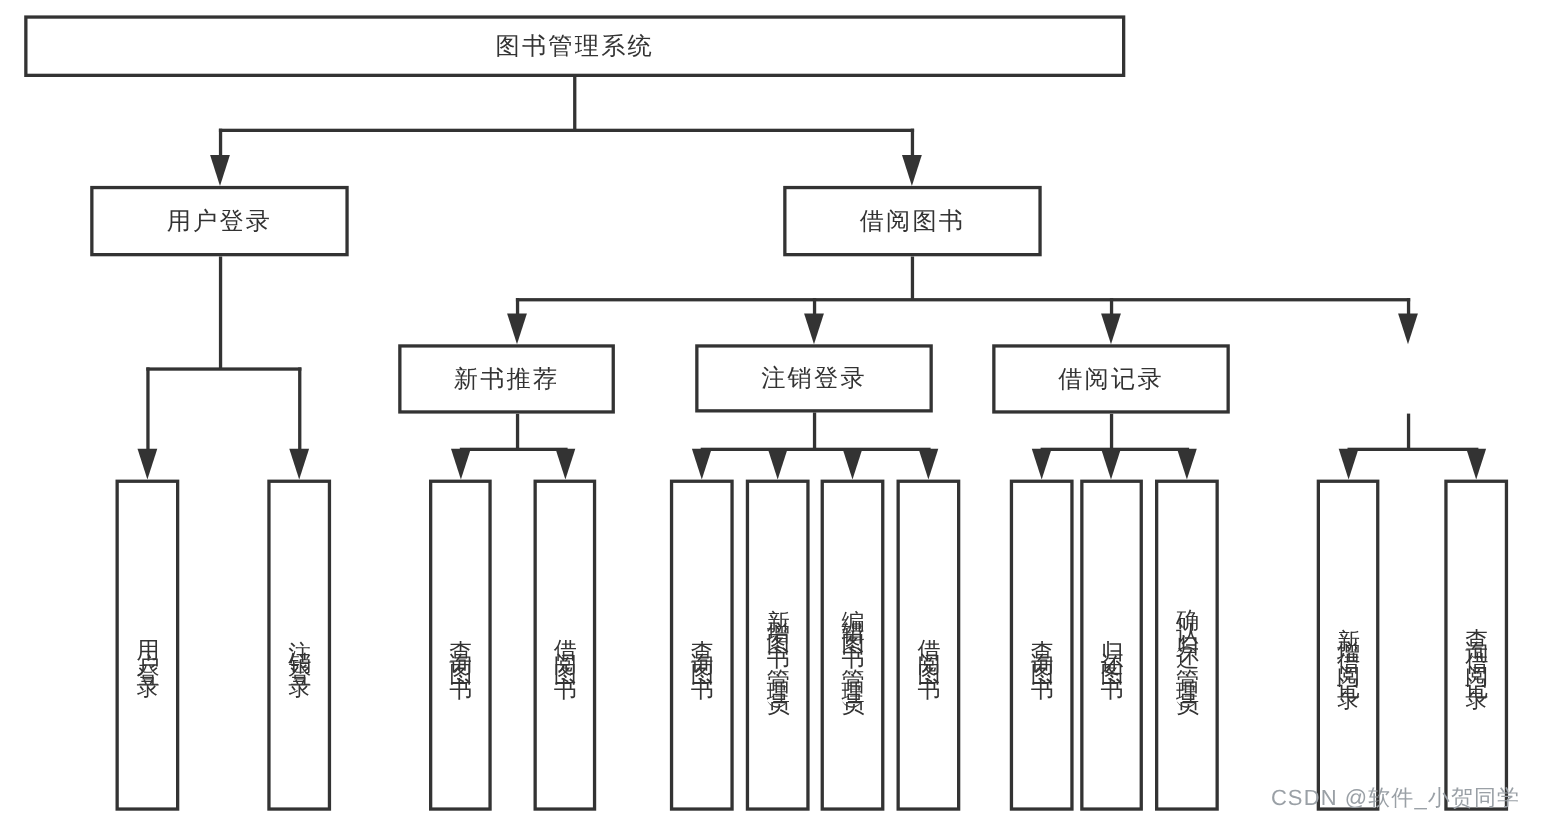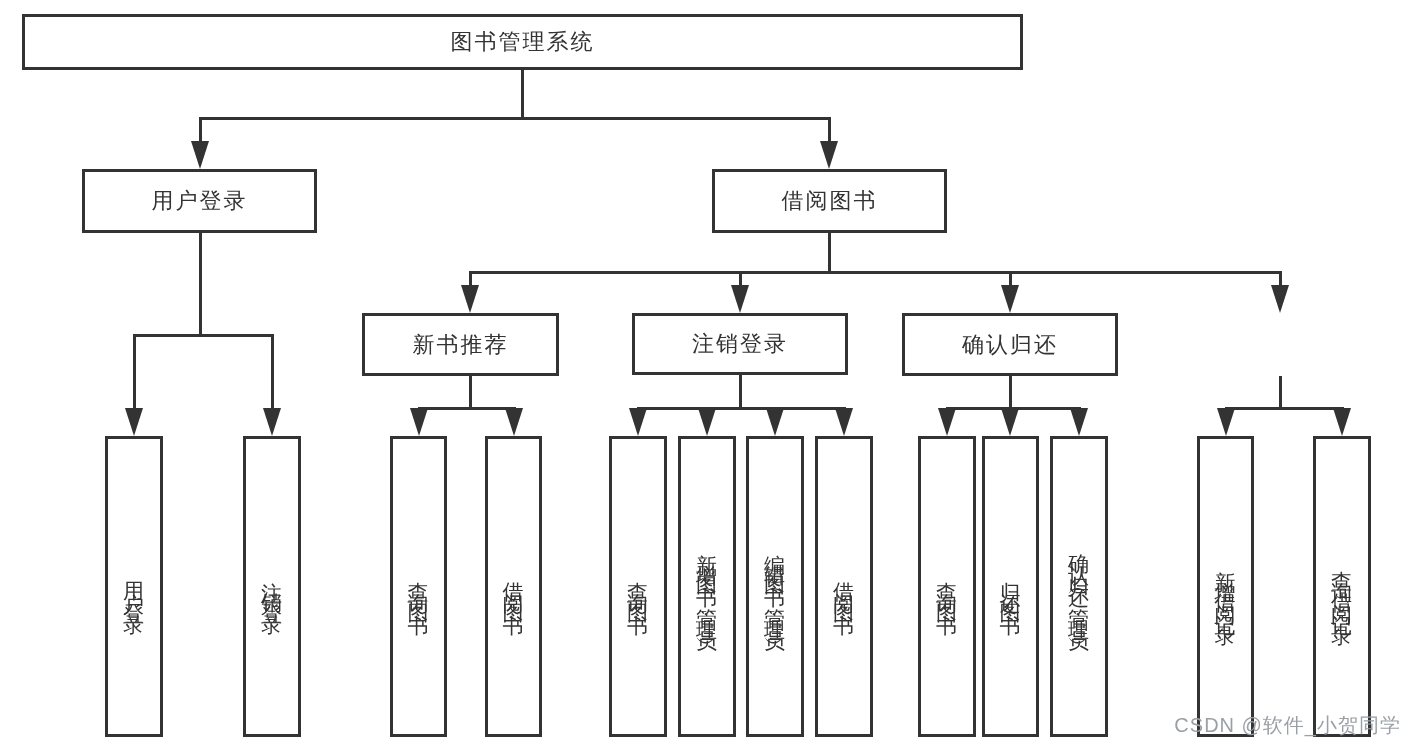--- a/index.html
+++ b/index.html
@@ -16,21 +16,21 @@
     position:absolute;box-sizing:border-box;border:3px solid #333333;background:#ffffff;
     display:flex;align-items:center;justify-content:center;
   }
   .hbox{font-size:22px;letter-spacing:2px;}
   .vbox{width:58px;top:436px;height:301px;}
   .vbox .vtext{
     writing-mode:vertical-rl;text-orientation:mixed;
     font-size:21px;letter-spacing:11px;line-height:1;white-space:nowrap;
   }
   .watermark{
-    position:absolute;right:4px;bottom:8px;font-size:20px;color:#9aa0a6;
+    position:absolute;right:23px;bottom:8px;font-size:20px;color:#9aa0a6;
     letter-spacing:1px;white-space:nowrap;
   }
 </style>
 </head>
 <body>
 
 <div id="stage">
 
   <div class="vline" style="left:521px;top:69px;height:49px;"></div>
   <div class="hline" style="left:199px;top:117px;width:632px;"></div>
@@ -91,21 +91,21 @@
     <span>借阅图书</span>
   </div>
 
   <div class="box hbox" style="left:362px;top:313px;width:197px;height:63px;">
     <span>新书推荐</span>
   </div>
   <div class="box hbox" style="left:632px;top:313px;width:216px;height:62px;">
     <span>注销登录</span>
   </div>
   <div class="box hbox" style="left:902px;top:313px;width:216px;height:63px;">
-    <span>确认归还</span>
+    <span>借阅记录</span>
   </div>
 
   <div class="box vbox" style="left:105px;">
     <span class="vtext">用户登录</span>
   </div>
   <div class="box vbox" style="left:243px;">
     <span class="vtext">注销登录</span>
   </div>
 
   <div class="box vbox" style="left:390px;width:57px;">

